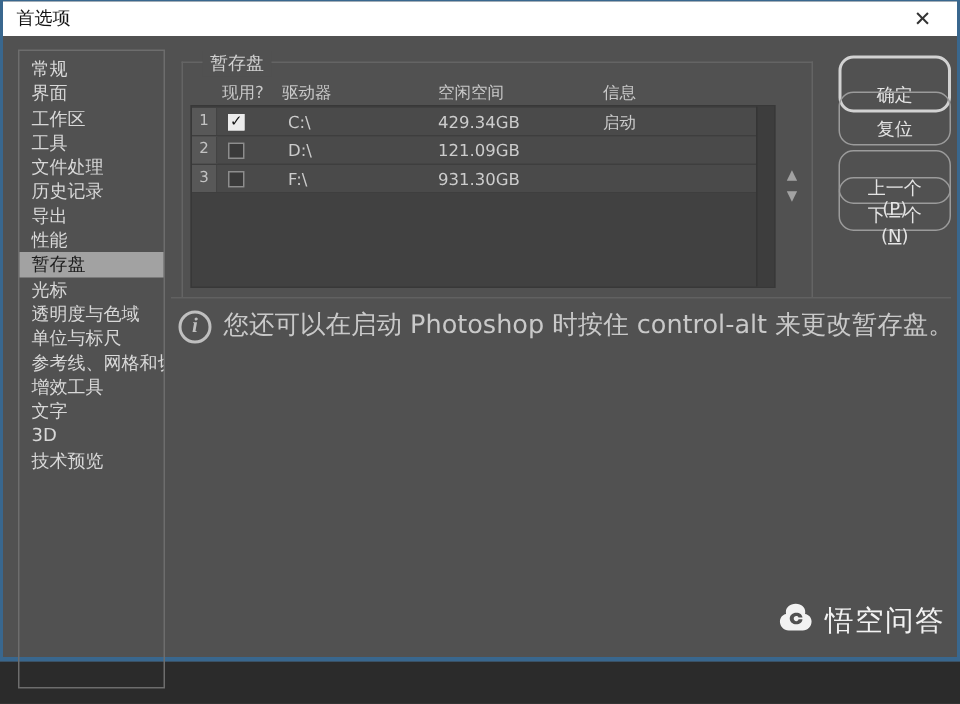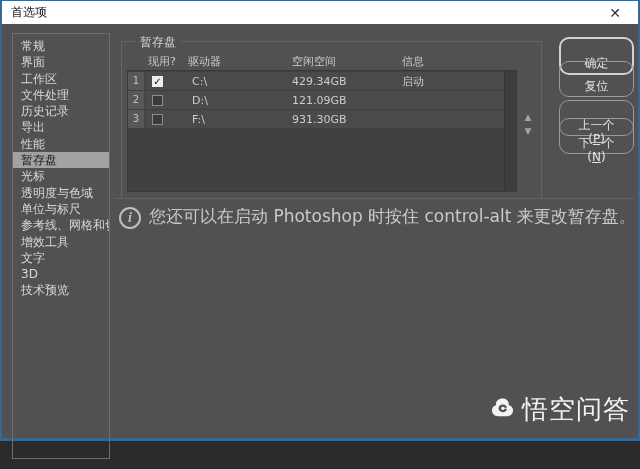--- a/index.html
+++ b/index.html
@@ -111,39 +111,40 @@
   .btn.b-reset { top:37px; }
   .btn.b-prev  { top:76px; }
   .btn.b-next  { top:94px; }
   .hotkey { text-decoration:underline; }
 
   
   .watermark {
     position:absolute; right:8px; bottom:11px; display:flex; align-items:center; gap:6px;
     color:#f2f2f2;
   }
-  .watermark .wm-text { font-size:26px; letter-spacing:1px; }
+  .watermark .wm-text { font-size:19px; letter-spacing:1px; }
 </style>
 </head>
 <body>
 
 <div class="window">
 
   <div class="titlebar">
     <span class="title">首选项</span>
     <span class="close-btn">✕</span>
   </div>
 
   <div class="dialog-body">
 
     <div class="sidebar">
 
     <span class="item">常规</span>
         <span class="item">界面</span>
         <span class="item">工作区</span>
+        <span class="item">工具</span>
         <span class="item">文件处理</span>
         <span class="item">历史记录</span>
         <span class="item">导出</span>
         <span class="item">性能</span>
         <span class="item selected">暂存盘</span>
         <span class="item">光标</span>
         <span class="item">透明度与色域</span>
         <span class="item">单位与标尺</span>
         <span class="item">参考线、网格和切片</span>
         <span class="item">增效工具</span>

